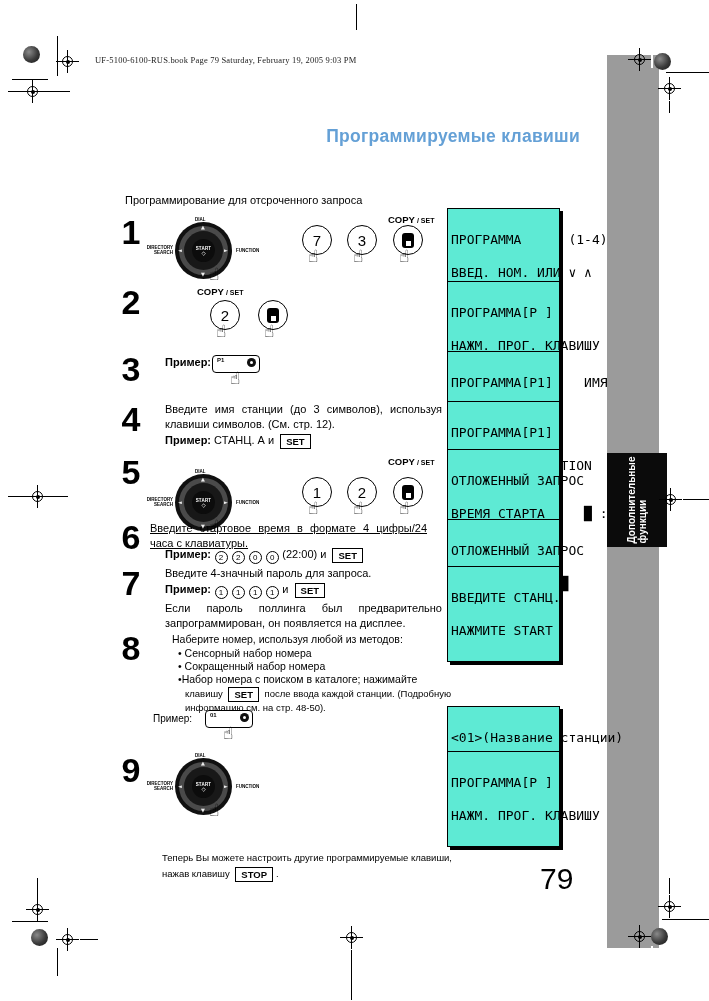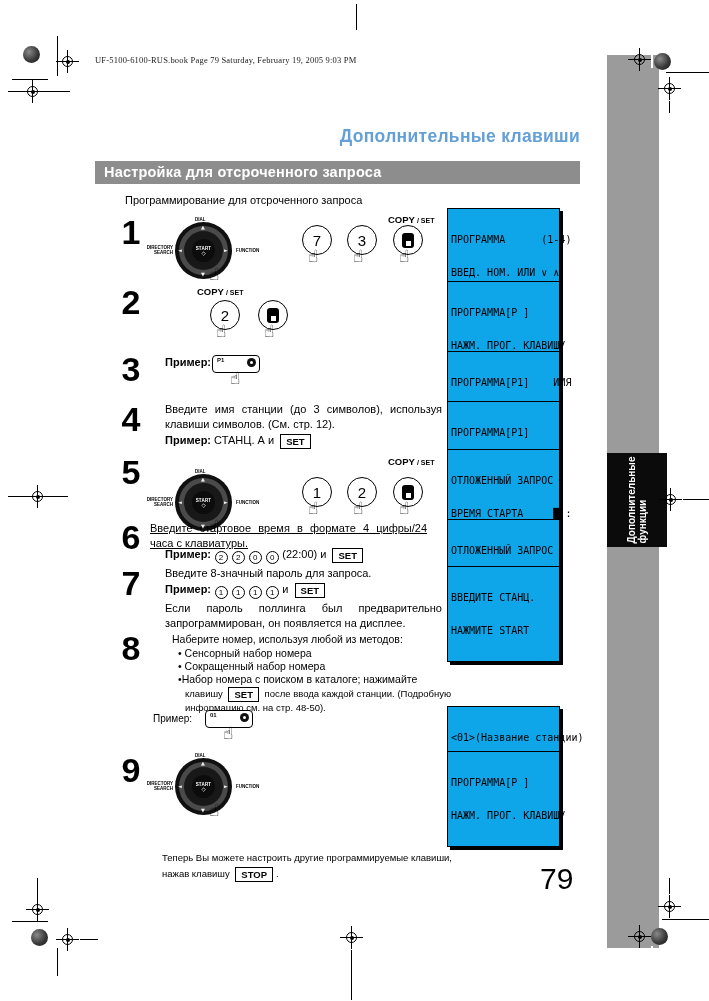--- a/index.html
+++ b/index.html
@@ -29,23 +29,23 @@
          color:#fff;font-size:14.5px;font-weight:bold;line-height:23px;padding-left:9px;
          box-sizing:border-box;letter-spacing:.2px;}
   .subtitle{position:absolute;left:125px;top:194px;font-size:11px;font-weight:normal;}
 
   
   .step-num{position:absolute;left:110px;width:42px;text-align:center;font-size:34px;
             font-weight:900;line-height:1;}
   #n1{top:215px}#n2{top:285px}#n3{top:352px}#n4{top:402px}#n5{top:455px}
   #n6{top:520px}#n7{top:566px}#n8{top:631px}#n9{top:753px}
 
-  .lcd{position:absolute;left:447px;width:113px;background:#0ea5e9;border:1px solid #000;
+  .lcd{position:absolute;left:447px;width:113px;background:#5eead4;border:1px solid #000;
        box-shadow:3px 3px 0 #000;padding:3px 3px;box-sizing:border-box;
-       font-family:"DejaVu Sans Mono",monospace;font-size:10px;line-height:11px;white-space:pre;}
+       font-family:"DejaVu Sans Mono",monospace;font-size:13px;line-height:11px;white-space:pre;}
   #lcd1{top:208px}#lcd2{top:281px}#lcd3{top:351px}#lcd4{top:401px}#lcd5{top:449px}
   #lcd6{top:519px}#lcd7{top:566px}#lcd8{top:706px}#lcd9{top:751px}
 
   
   .keywrap{position:absolute;width:30px;height:30px;}
   .key{box-sizing:border-box;width:30px;height:30px;border:1.6px solid #000;border-radius:50%;
        background:#fff;display:flex;align-items:center;justify-content:center;font-size:15px;}
   .hand{position:absolute;left:6px;top:21px;font-size:17px;color:#000;
         font-family:"DejaVu Sans",sans-serif;}
   .ckicon{width:12px;height:15px;background:#000;border-radius:3px;position:relative;}
@@ -180,24 +180,21 @@
     </div>
   <div class="vl" style="left:669px;top:878px;height:16px"></div>
   <div class="hl" style="left:662px;top:919px;width:47px"></div>
   <div class="cmark" style="left:628px;top:925px">
       <i></i>
     </div>
   <div class="dotm" style="left:651px;top:928px"></div>
   <div class="wvl" style="left:651px;top:946px;height:15px"></div>
 
   <div class="doc-header">UF-5100-6100-RUS.book  Page 79  Saturday, February 19, 2005  9:03 PM</div>
-  <div class="title">Дополнительные клавиши</div>
-  <div class="section-bar">
-    <span>Настройка для отсроченного запроса</span>
-  </div>
+  <div class="title">Программируемые клавиши</div>
   <div class="subtitle">Программирование для отсроченного запроса</div>
 
   <div class="step-num" id="n1">1</div>
   <div class="step-num" id="n2">2</div>
   <div class="step-num" id="n3">3</div>
   <div class="step-num" id="n4">4</div>
   <div class="step-num" id="n5">5</div>
   <div class="step-num" id="n6">6</div>
   <div class="step-num" id="n7">7</div>
   <div class="step-num" id="n8">8</div>
@@ -331,21 +328,21 @@
     <span class="cdig">0</span>
     <span class="cdig">0</span>
     <span>(22:00) и</span>
     <span class="inkey">SET</span>
   </div>
   <div class="lcd" id="lcd6">
     <div>ОТЛОЖЕННЫЙ ЗАПРОС</div>
     <div>    ПАРОЛЬ=████</div>
   </div>
 
-  <div class="btext" id="t7">Введите 8-значный пароль для запроса.</div>
+  <div class="btext" id="t7">Введите 4-значный пароль для запроса.</div>
   <div class="example" id="ex7">
     <b>Пример:</b>
     <span class="cdig">1</span>
     <span class="cdig">1</span>
     <span class="cdig">1</span>
     <span class="cdig">1</span>
     <span>и</span>
     <span class="inkey">SET</span>
   </div>
   <div class="btext" id="note7">Если пароль поллинга был предварительно запрограммирован, он появляется на дисплее.</div>

